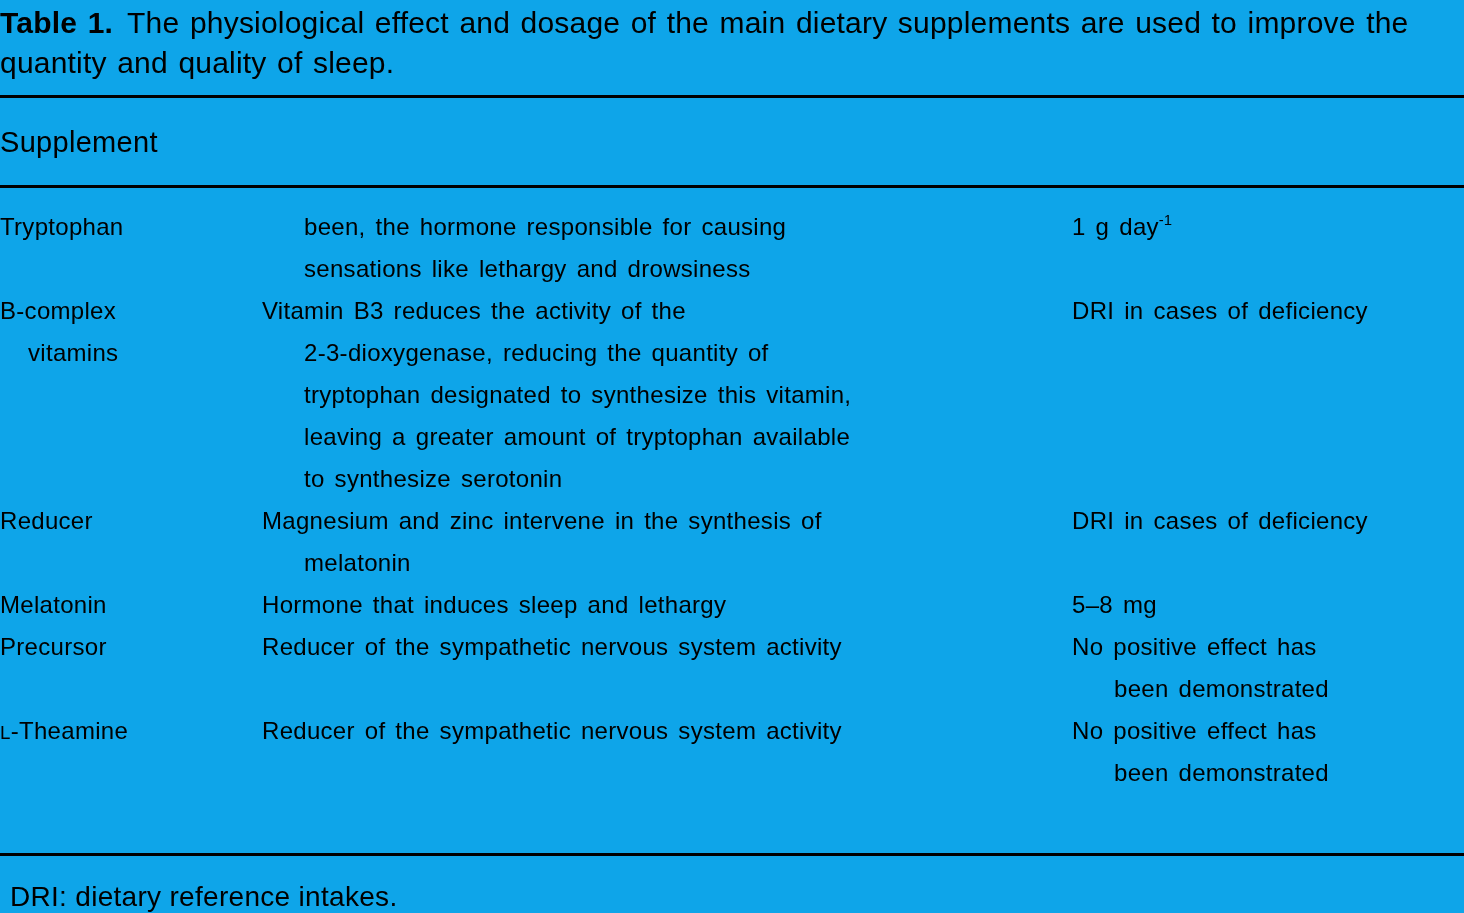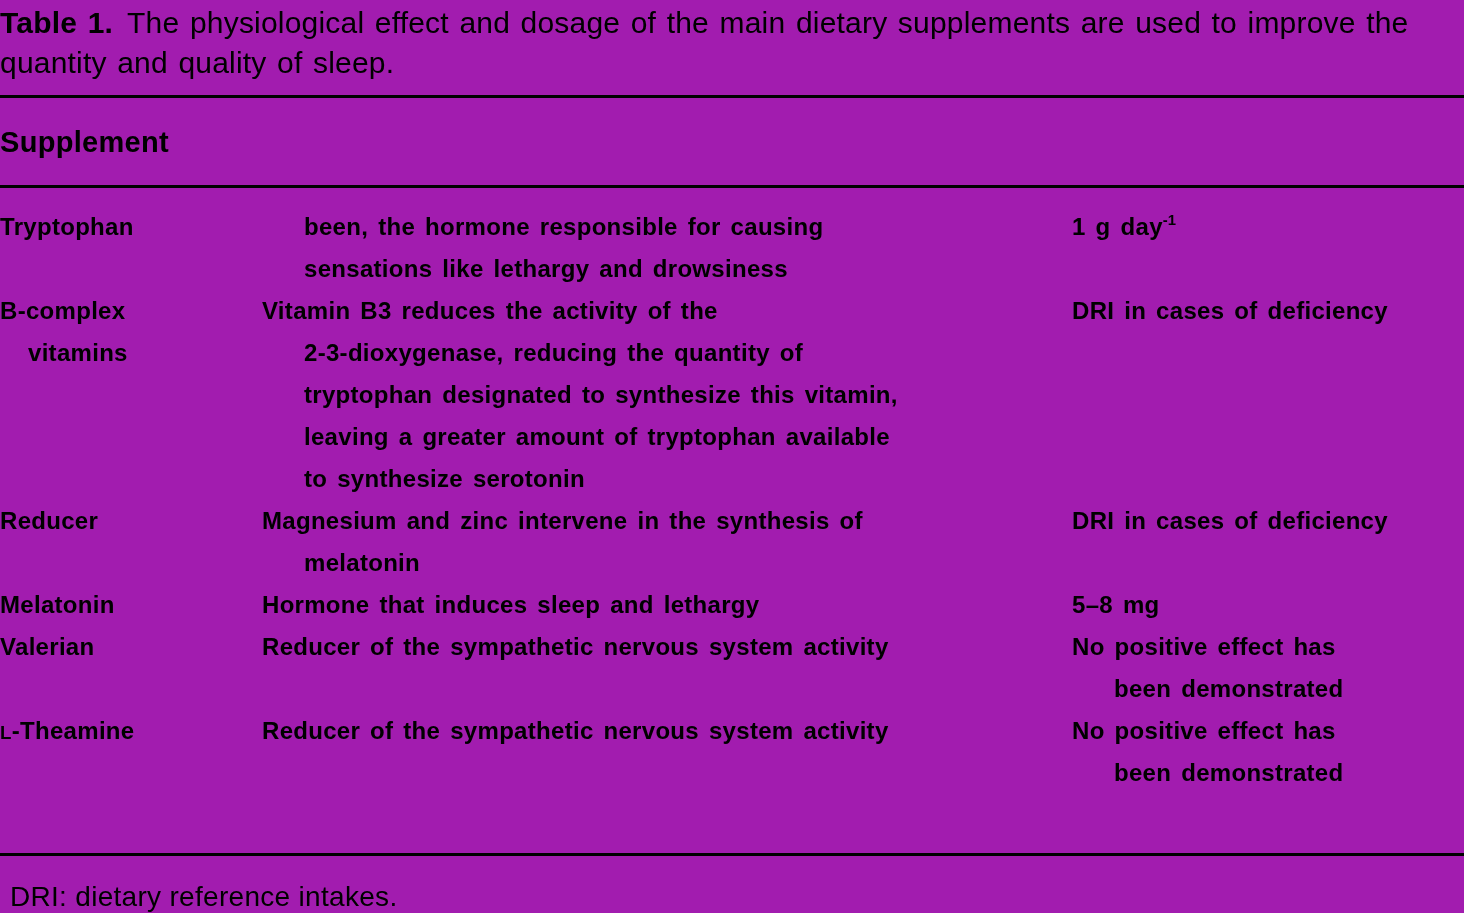--- a/index.html
+++ b/index.html
@@ -4,21 +4,21 @@
 <style>
   html, body {
     margin: 0;
     padding: 0;
     background: #ffffff;
   }
   .page {
     position: relative;
     width: 1464px;
     height: 913px;
-    background: #a21caf;
+    background: #0ea5e9;
     color: #000000;
     font-family: "Liberation Sans", "DejaVu Sans", sans-serif;
     overflow: hidden;
   }
   .caption {
     position: absolute;
     top: 3px;
     left: 0;
     width: 1464px;
     margin: 0;
@@ -39,21 +39,20 @@
     background: #000000;
   }
   .rule-top    { top: 95px; }
   .rule-mid    { top: 185px; }
   .rule-bottom { top: 853px; }
 
   .grid-row {
     display: grid;
     grid-template-columns: 262px 810px 392px;
     width: 1324px;
-    font-weight: bold;
   }
   .hdr-row {
     position: absolute;
     top: 121px;
     left: 0;
     font-size: 29px;
     line-height: 42px;
     letter-spacing: 0.3px;
   }
   .tbody {
@@ -150,21 +149,21 @@
         </div>
         <div class="cell phys">
           <div class="line">Hormone that induces sleep and lethargy</div>
         </div>
         <div class="cell dose">
           <div class="line">5–8 mg</div>
         </div>
       </div>
       <div class="grid-row">
         <div class="cell supp">
-          <div class="line">Valerian</div>
+          <div class="line">Precursor</div>
         </div>
         <div class="cell phys">
           <div class="line">Reducer of the sympathetic nervous system activity</div>
         </div>
         <div class="cell dose">
           <div class="line">No positive effect has</div>
           <div class="line cont">been demonstrated</div>
         </div>
       </div>
       <div class="grid-row">

